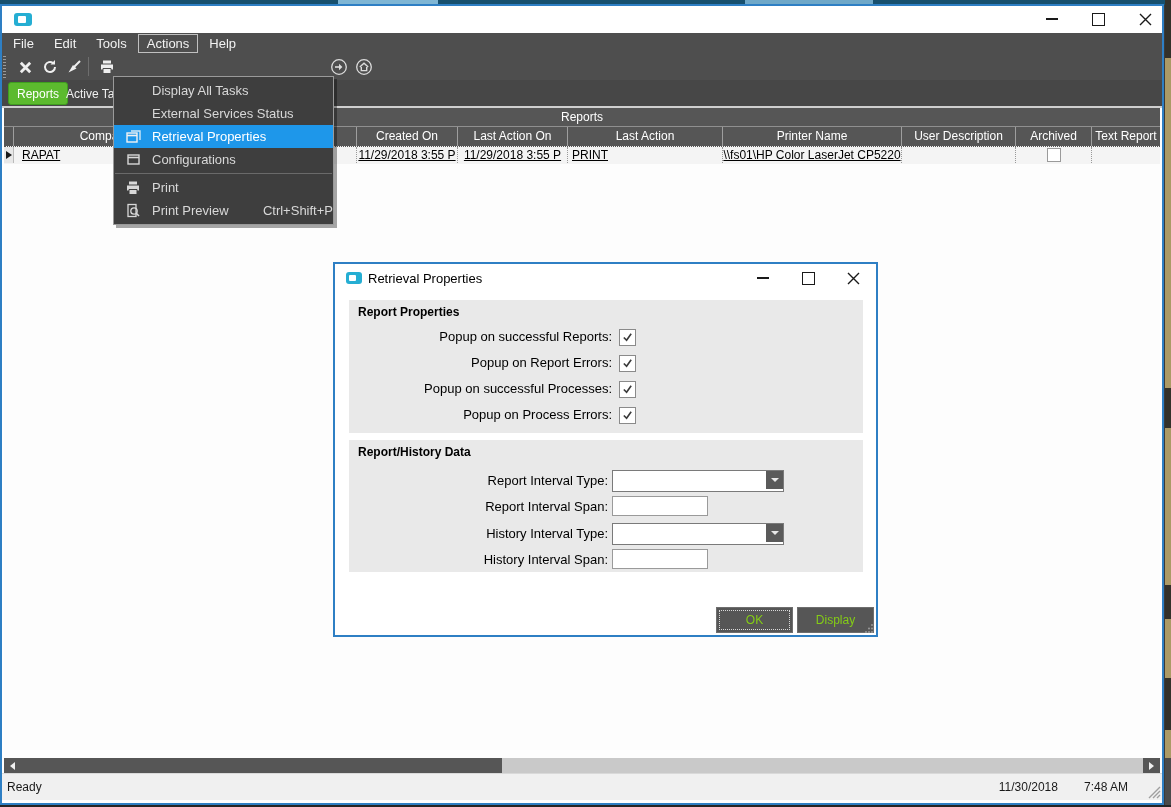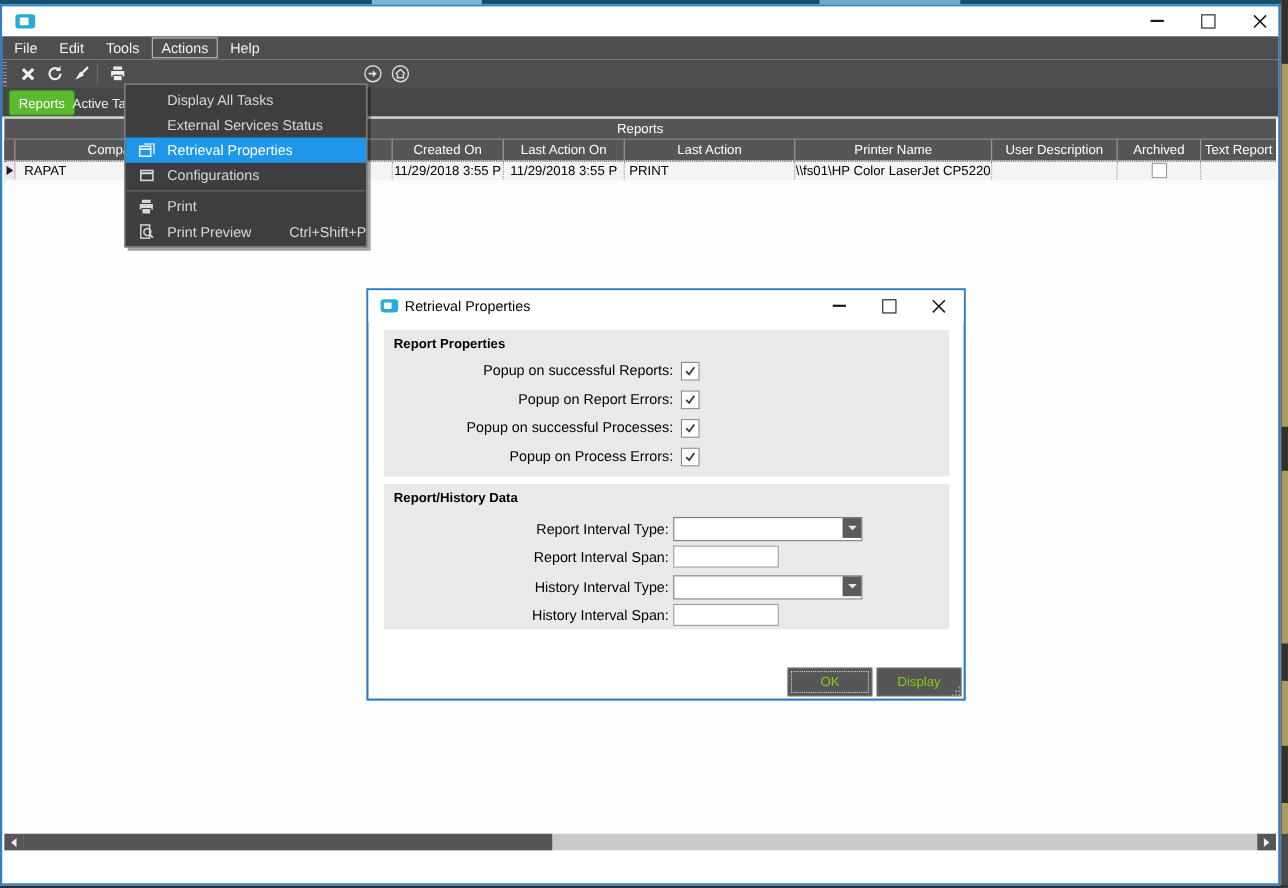--- a/index.html
+++ b/index.html
@@ -38,21 +38,21 @@
   .tab-active{left:6px;top:2px;height:21px;padding:0 8px;background:var(--tab-green);border:1px solid var(--tab-green-border);border-radius:3px;color:#fff;display:flex;align-items:center;}
   .tab-idle{left:58px;top:4px;height:20px;padding:0 6px;color:#f0f0f0;display:flex;align-items:center;}
   .tabrow-sep{left:0;top:100px;width:1160px;height:2px;background:#cfcfcf;}
 
   .band{left:2px;top:102px;width:1156px;height:18px;background:var(--band);color:#fff;text-align:center;line-height:18px;border-bottom:1px solid #8f8f8f;}
   .hrow{left:2px;top:121px;width:1156px;height:19px;background:var(--band);color:#fff;}
   .hcell{top:0;height:19px;line-height:19px;border-right:1px solid #9e9e9e;text-align:center;overflow:hidden;white-space:nowrap;}
   .hstub{left:0;width:9px;border-right:1px solid #9e9e9e;height:19px;background:var(--band);}
 
   .drow{left:2px;top:140px;width:1156px;height:18px;background:var(--row-bg);border-top:1px dotted #555;border-bottom:1px dotted #555;color:#000;}
-  .rcell{top:0;height:16px;line-height:16px;border-right:1px dotted #999;overflow:hidden;white-space:nowrap;}
+  .rcell{top:0;height:16px;line-height:16px;border-right:1px dotted #999;overflow:hidden;white-space:nowrap;text-decoration:underline;}
   .rstub{left:0;width:9px;height:16px;background:#e8e8e8;border-right:1px solid #bbb;display:flex;align-items:center;justify-content:center;}
   .tri-right{width:0;height:0;border-left:6px solid #1a1a1a;border-top:4px solid transparent;border-bottom:4px solid transparent;}
   .cb{width:12px;height:12px;background:#fff;border:1px solid #9a9a9a;}
 
   .content-area{left:2px;top:158px;width:1156px;height:594px;background:#fdfdfd;}
 
   
   .hscroll{left:2px;top:752px;width:1156px;height:15px;background:#c9c9c9;}
   .sc-btn{top:0;width:17px;height:15px;background:#565656;display:flex;align-items:center;justify-content:center;}
   .sc-thumb{left:17px;top:0;width:481px;height:15px;background:#565656;}
@@ -221,20 +221,30 @@
     <div class="abs hscroll">
       <div class="abs sc-btn" style="left:0;">
           <div class="arr-l"></div>
         </div>
       <div class="abs sc-thumb"></div>
       <div class="abs sc-btn" style="left:1139px;">
           <div class="arr-r"></div>
         </div>
     </div>
 
+    <div class="abs statusbar">
+      <div class="abs status-left">Ready</div>
+      <div class="abs status-right">
+        <span>11/30/2018</span>
+        <span>7:48 AM</span>
+      </div>
+      <svg class="abs grip-sb" width="13" height="13" viewBox="0 0 13 13">
+          <path d="M12 1L1 12M12 5L5 12M12 9l-3 3" stroke="#9f9f9f" stroke-width="1.4" fill="none"></path>
+        </svg>
+    </div>
   </div>
 
   <div class="abs menu">
     <div class="mi">
       <span class="ic"></span>
       <span class="lbl">Display All Tasks</span>
     </div>
     <div class="mi">
       <span class="ic"></span>
       <span class="lbl">External Services Status</span>

